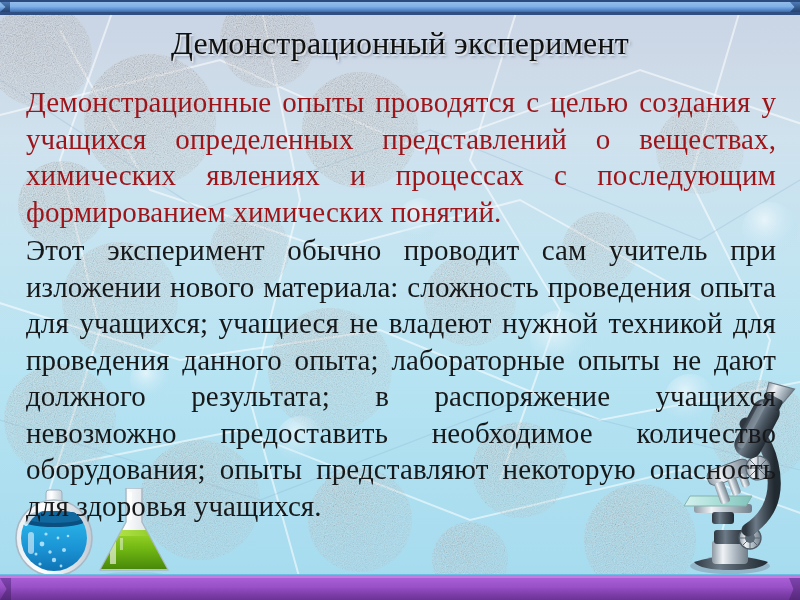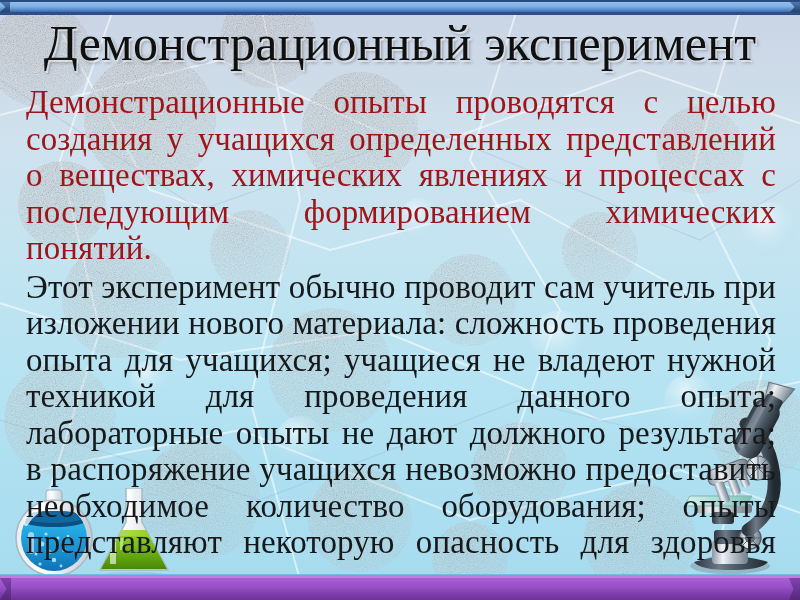--- a/index.html
+++ b/index.html
@@ -50,34 +50,34 @@
   .botbar:before,.botbar:after{
     content:"";position:absolute;top:0;width:11px;height:100%;
     background:linear-gradient(180deg,#7e44ad,#56287a);
   }
   .botbar:before{left:0;clip-path:polygon(0 0,100% 0,100% 100%,0 100%,60% 50%);}
   .botbar:after{right:0;clip-path:polygon(0 0,100% 0,100% 100%,0 100%,40% 50%);}
 
   
   .title{
     position:absolute;left:0;top:21px;width:800px;text-align:center;z-index:5;
-    font-size:50px;line-height:44px;color:#10100f;
+    font-size:32px;line-height:44px;color:#10100f;
     letter-spacing:.2px;
     text-shadow:1.5px 1.5px 0 rgba(255,255,255,.55), 2.5px 2.5px 3px rgba(80,90,110,.45);
   }
 
   
   .body-text{
     position:absolute;left:26px;top:84px;width:750px;z-index:5;
   }
   .para{
     margin:0;
     text-align:justify;
     text-justify:inter-word;
-    font-size:33px;
+    font-size:29px;
     line-height:36.5px;
     letter-spacing:.1px;
   }
   .para.red{color:#9d1419;}
   .para.dark{color:#17181a;margin-top:2px;}
 
   
   .flasks{position:absolute;left:6px;bottom:20px;width:190px;height:92px;z-index:4;}
   .microscope{position:absolute;right:2px;bottom:20px;width:130px;height:200px;z-index:4;}
 </style>

